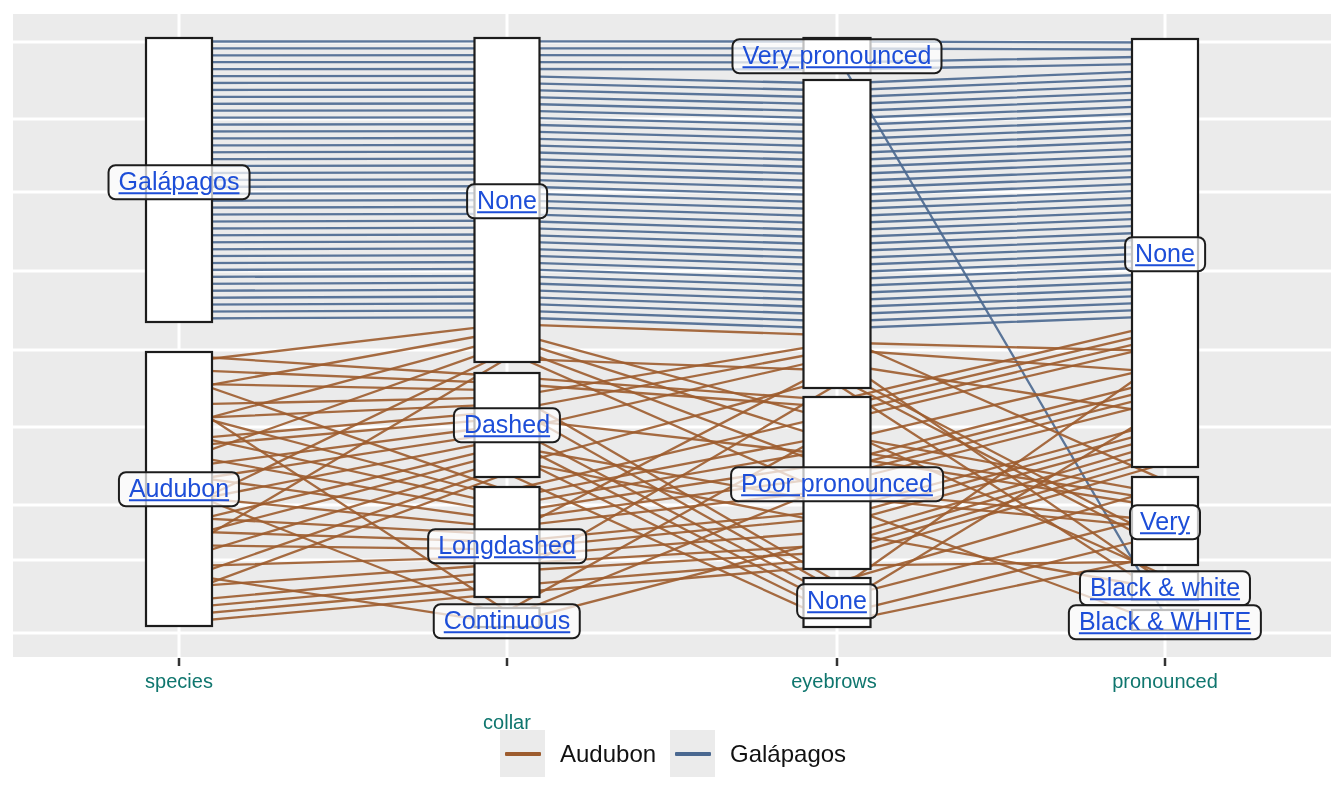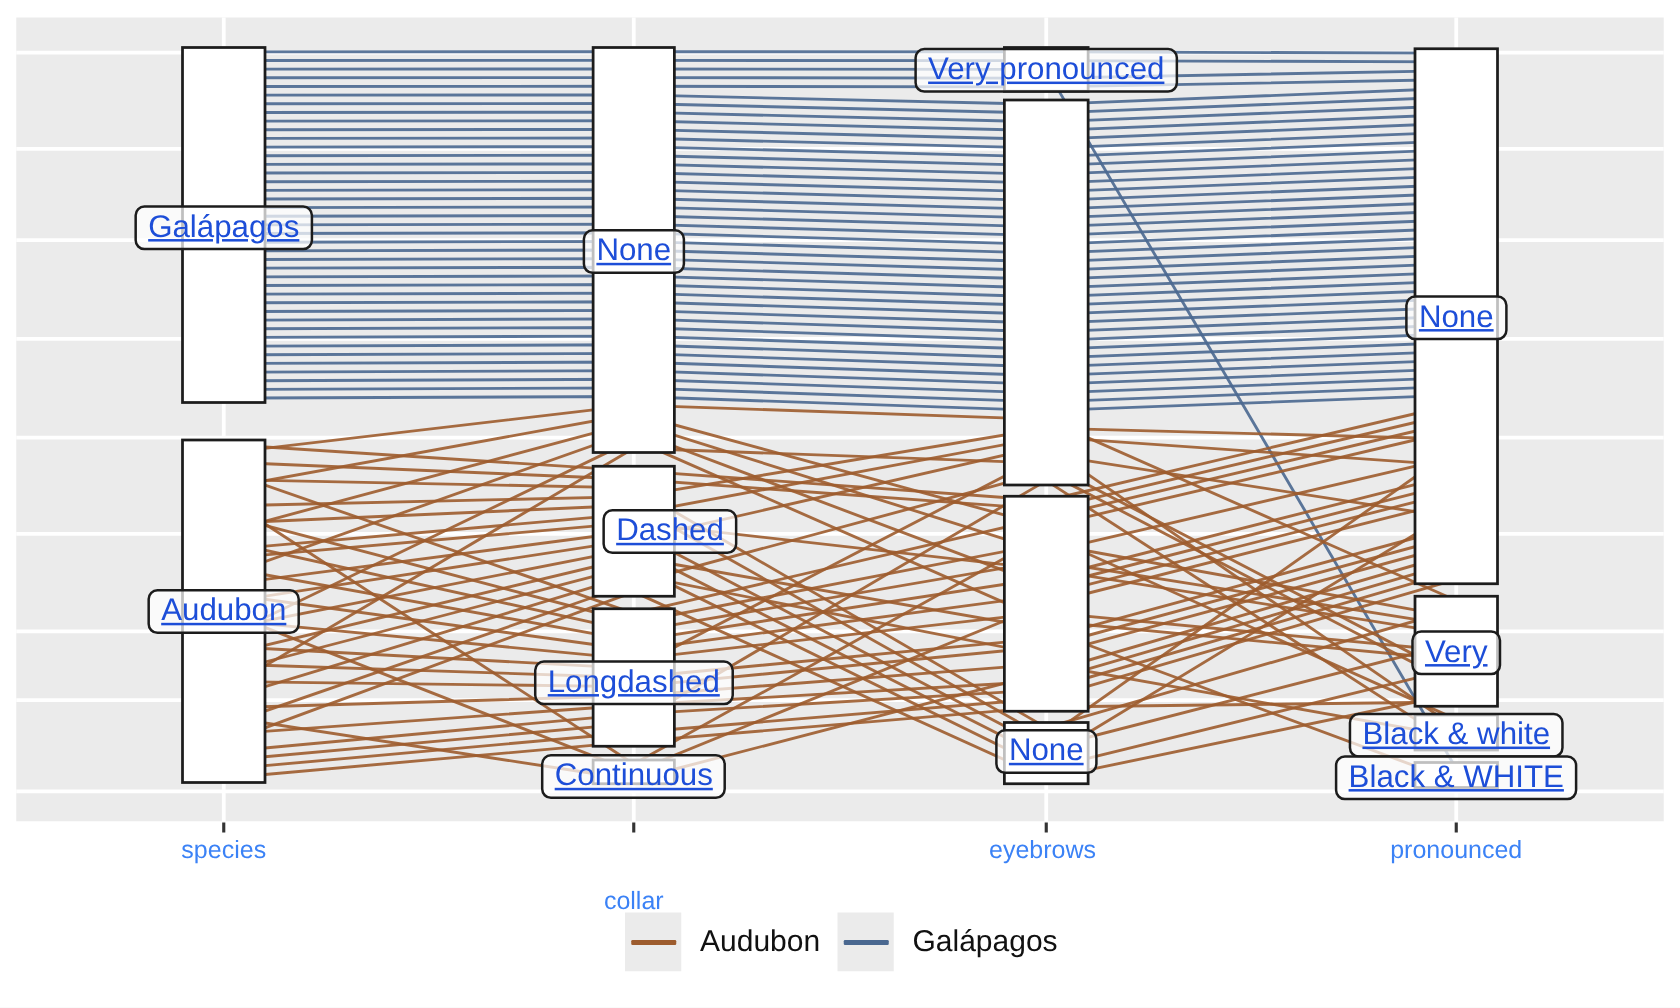--- a/index.html
+++ b/index.html
@@ -9,21 +9,21 @@
   svg#plot{position:absolute;left:0;top:0;}
   .catlabel{
     position:absolute;transform:translate(-50%,-50%);
     font-size:25px;line-height:1.1;color:#1d4ed8;
     background:rgba(255,255,255,0.72);
     border:2px solid #1c1c1c;border-radius:8px;
     padding:2px 9px;white-space:nowrap;z-index:5;text-decoration:underline;
   }
   .axistitle{
     position:absolute;transform:translate(-50%,-50%);
-    font-size:20px;color:#3b82f6;white-space:nowrap;z-index:4;
+    font-size:20px;color:#0f766e;white-space:nowrap;z-index:4;
   }
   .legendkey{
     position:absolute;width:45px;height:47px;background:#ebebeb;
     display:flex;align-items:center;justify-content:center;z-index:4;
   }
   .legendline{width:36px;height:4px;border-radius:1px;}
   .legendtext{
     position:absolute;transform:translateY(-50%);
     font-size:24px;color:#111;white-space:nowrap;z-index:4;
   }
@@ -145,25 +145,26 @@
       <line x1="179" x2="179" y1="658" y2="666" stroke="#333333" stroke-width="2.5"></line>
       <line x1="507" x2="507" y1="658" y2="666" stroke="#333333" stroke-width="2.5"></line>
       <line x1="837" x2="837" y1="658" y2="666" stroke="#333333" stroke-width="2.5"></line>
       <line x1="1165" x2="1165" y1="658" y2="666" stroke="#333333" stroke-width="2.5"></line>
     </svg>
 
   <div class="catlabel" style="left:179px;top:182px">Galápagos</div>
   <div class="catlabel" style="left:179px;top:489px">Audubon</div>
 
   <div class="catlabel" style="left:507px;top:201px">None</div>
-  <div class="catlabel" style="left:536px;top:425px">Dashed</div>
+  <div class="catlabel" style="left:507px;top:425px">Dashed</div>
   <div class="catlabel" style="left:507px;top:546px">Longdashed</div>
   <div class="catlabel" style="left:507px;top:621px">Continuous</div>
 
   <div class="catlabel" style="left:837px;top:56px">Very pronounced</div>
+  <div class="catlabel" style="left:837px;top:484px">Poor pronounced</div>
   <div class="catlabel" style="left:837px;top:601px">None</div>
 
   <div class="catlabel" style="left:1165px;top:254px">None</div>
   <div class="catlabel" style="left:1165px;top:522px">Very</div>
   <div class="catlabel" style="left:1165px;top:588px">Black &amp; white</div>
   <div class="catlabel" style="left:1165px;top:622px">Black &amp; WHITE</div>
 
   <div class="axistitle" style="left:179px;top:681px">species</div>
   <div class="axistitle" style="left:507px;top:722px">collar</div>
   <div class="axistitle" style="left:834px;top:681px">eyebrows</div>

